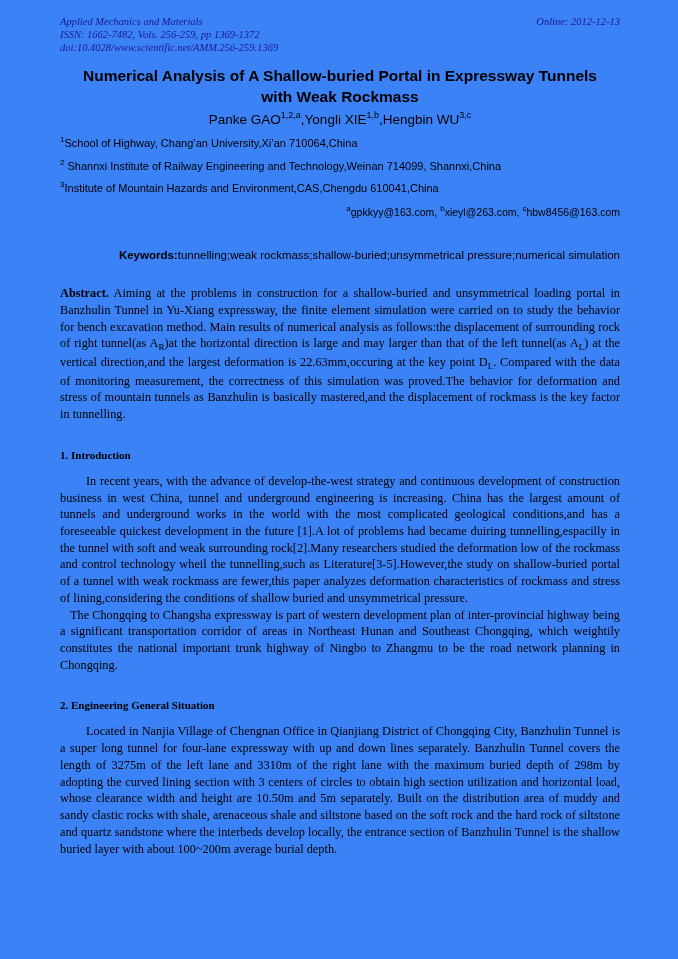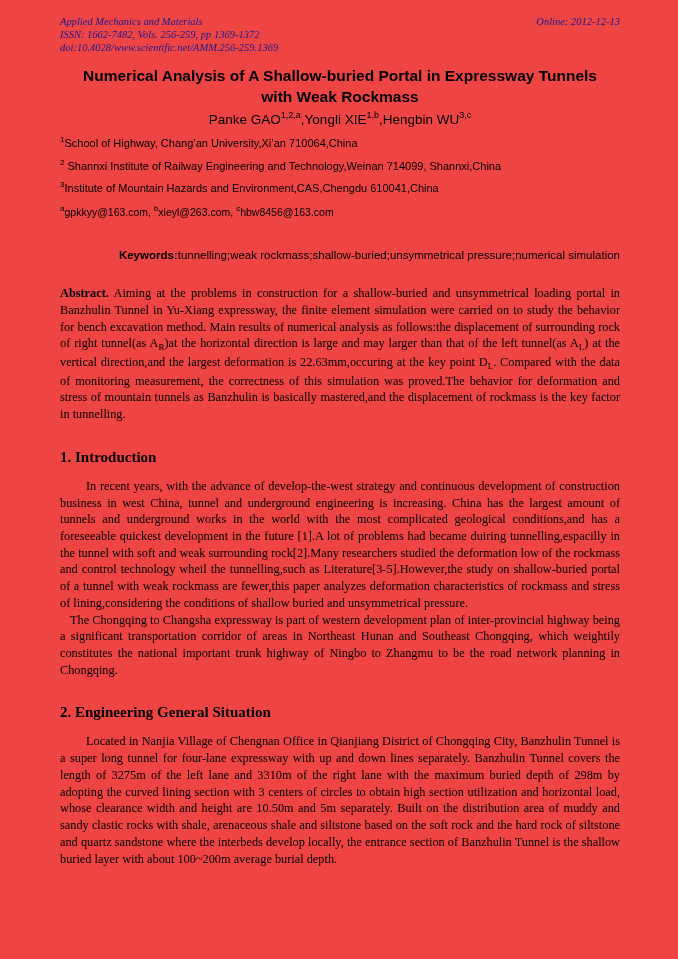--- a/index.html
+++ b/index.html
@@ -5,21 +5,21 @@
   html, body {
     margin: 0;
     padding: 0;
     background: #ffffff;
   }
   .page {
     position: relative;
     width: 678px;
     height: 959px;
     margin: 0 auto;
-    background: #ef4444;
+    background: #3b82f6;
     box-sizing: border-box;
     padding: 16px 58px 0 60px;
     font-family: "Liberation Serif", serif;
     color: #000000;
     overflow: hidden;
   }
   
   .pub-header {
     font-family: "Liberation Serif", serif;
     font-style: italic;
@@ -55,21 +55,21 @@
     font-family: "Liberation Sans", sans-serif;
     font-size: 11px;
     margin-top: 9px;
   }
   .affil sup {
     font-size: 8px;
   }
   .emails {
     font-family: "Liberation Sans", sans-serif;
     font-size: 10.5px;
-    text-align: left;
+    text-align: right;
     margin-top: 10px;
   }
   .emails sup {
     font-size: 8px;
   }
   
   .keywords {
     font-family: "Liberation Sans", sans-serif;
     font-size: 11.5px;
     line-height: 1.35;
@@ -87,21 +87,21 @@
     margin: 22px 0 0 0;
   }
   .abstract .bold {
     font-weight: bold;
   }
   .abstract sub, .body sub {
     font-size: 9px;
   }
   .section-heading {
     font-family: "Liberation Serif", serif;
-    font-size: 15px;
+    font-size: 11px;
     font-weight: bold;
     margin: 26px 0 12px 0;
   }
   .body {
     font-size: 12.3px;
     line-height: 1.36;
     text-align: justify;
     margin: 0;
   }
   .indent-lg {

